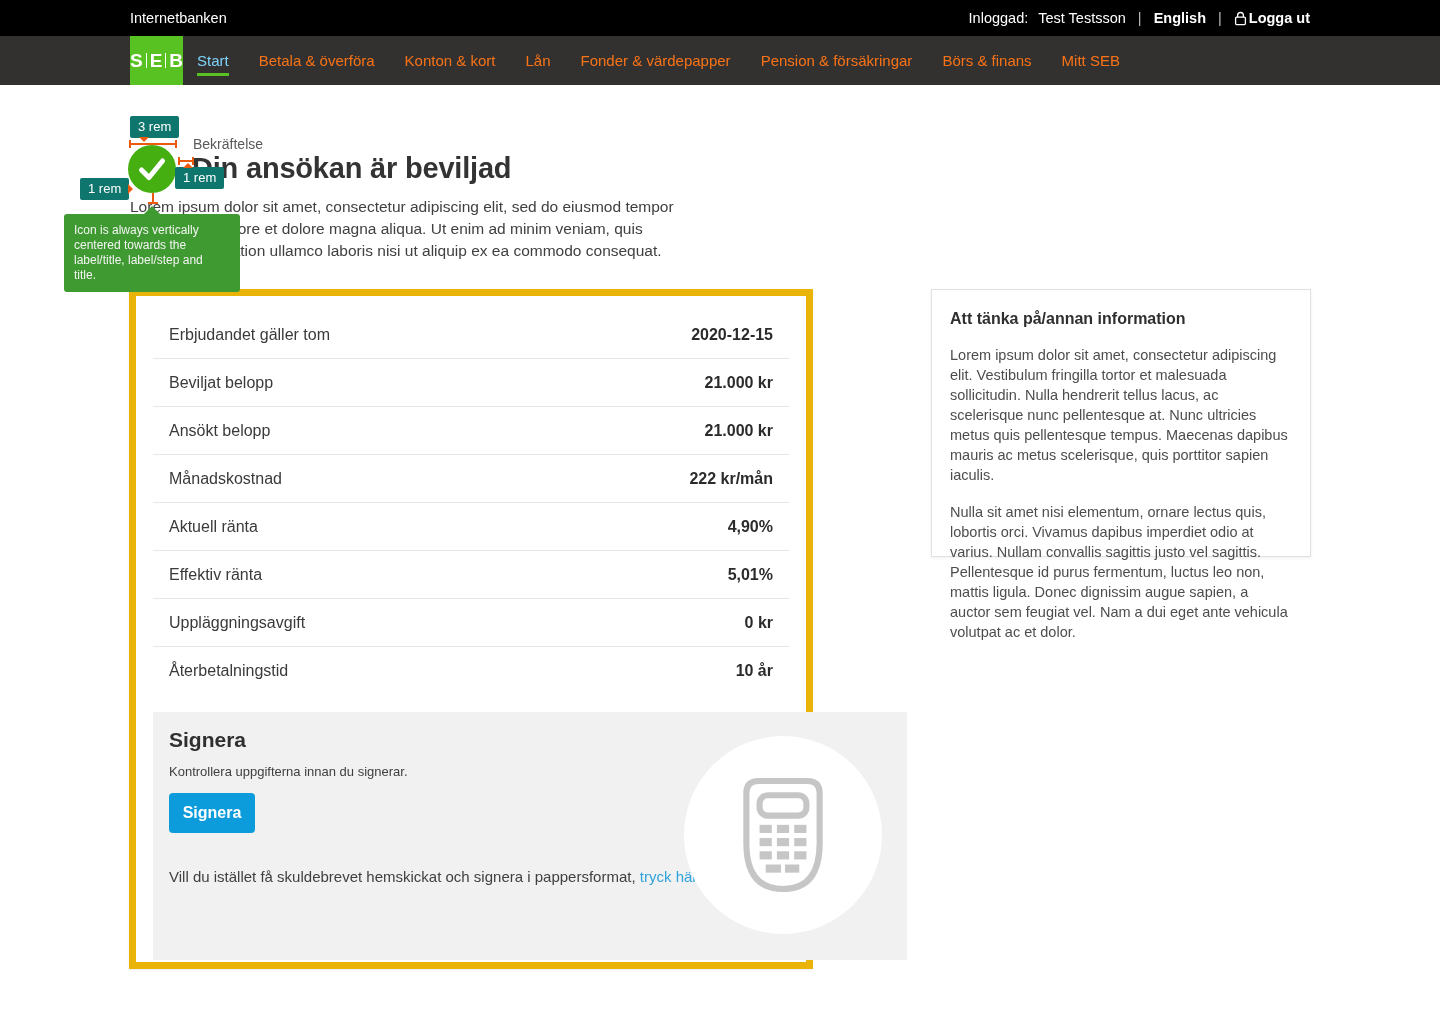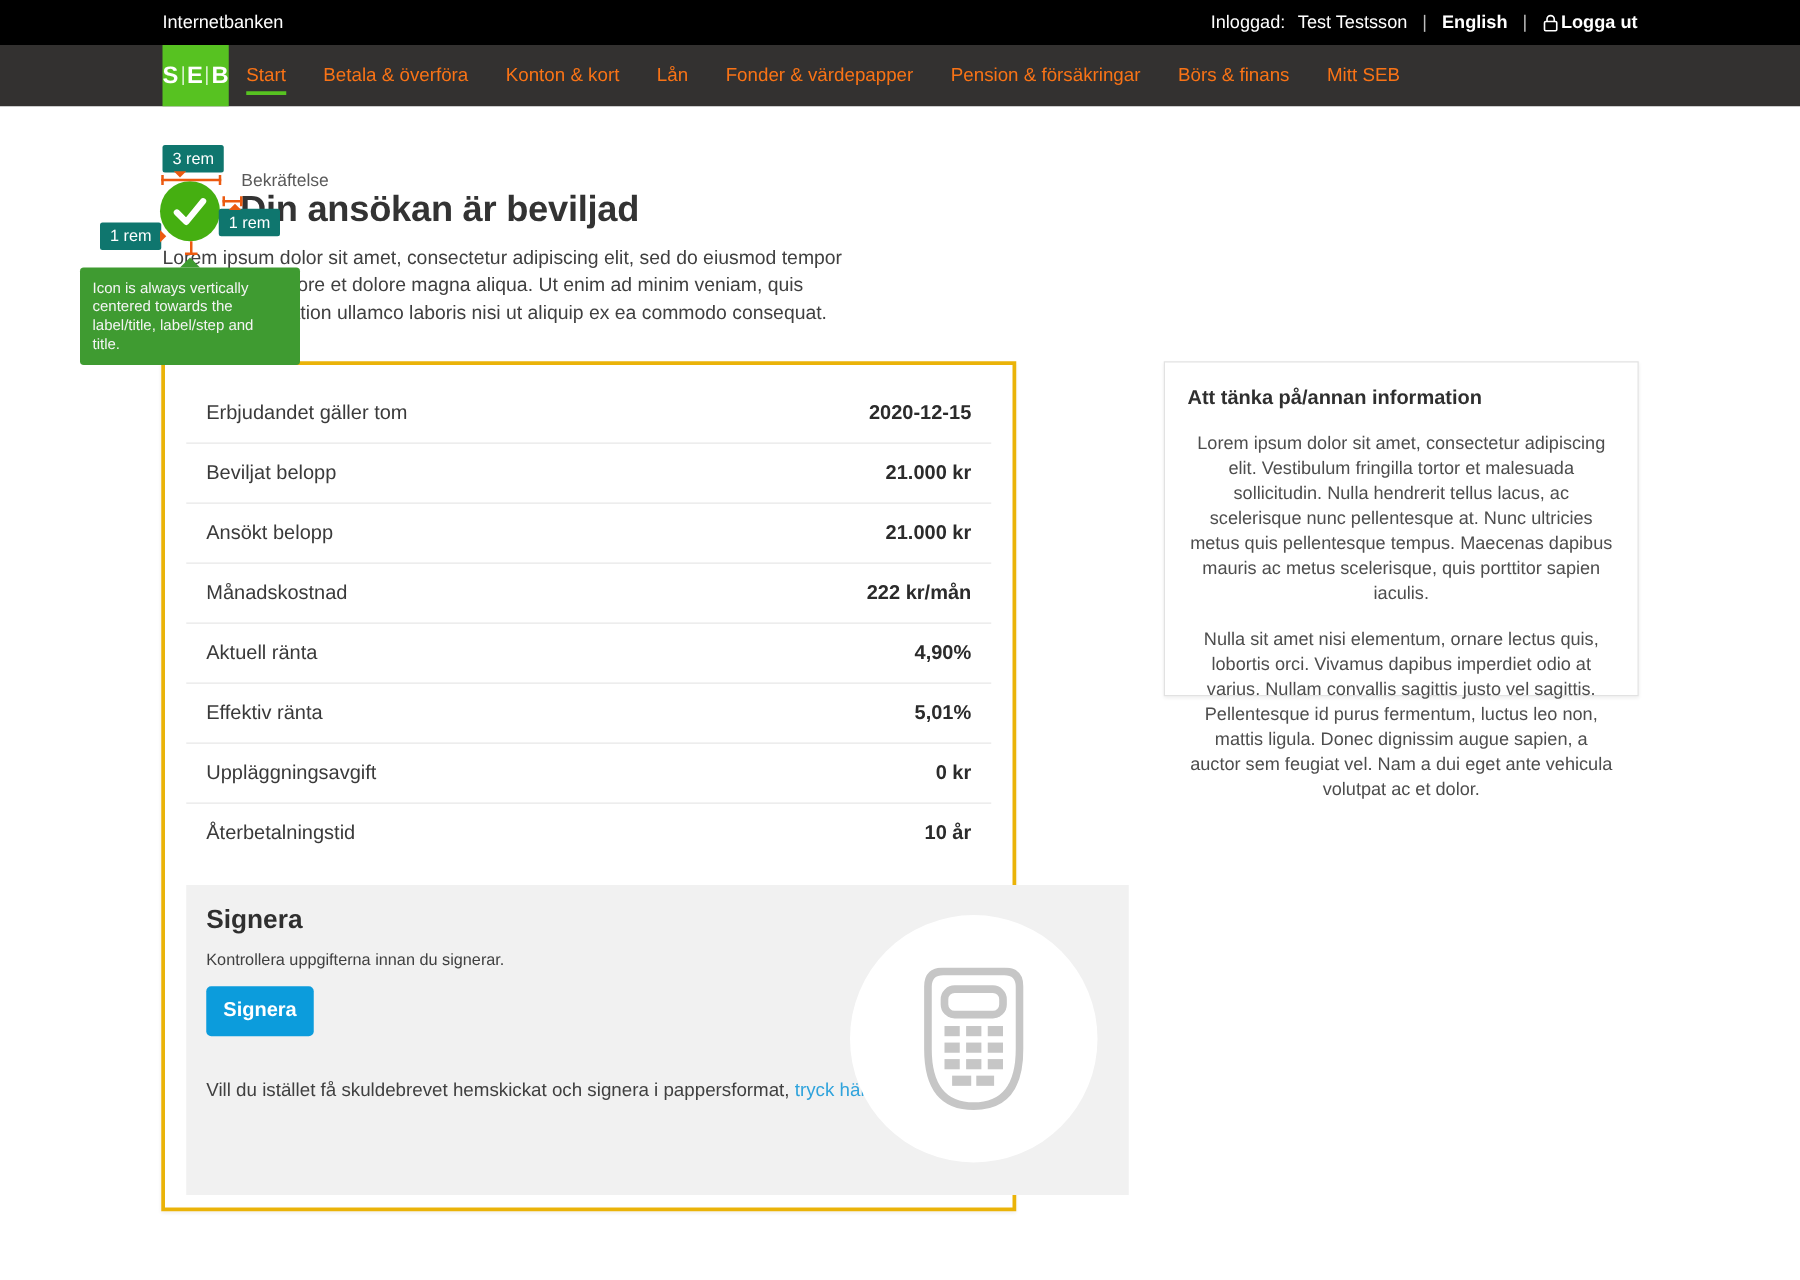--- a/index.html
+++ b/index.html
@@ -37,21 +37,21 @@
     background:#57C221; color:#ffffff;
     display:flex; align-items:center; justify-content:center; gap:3px;
     font-weight:700; font-size:19px;
   }
   .logo-bar { width:1px; height:15px; background:#ffffff; }
   .nav-items { display:flex; align-items:center; gap:30px; margin-left:14px; }
   .nav-item {
     color:#f97316; font-size:15px; cursor:pointer; white-space:nowrap;
     padding:6px 0 4px 0; border-bottom:3px solid transparent;
   }
-  .nav-item.active { color:#f97316; border-bottom-color:#57C221; }
+  .nav-item.active { color:#7dd3fc; border-bottom-color:#57C221; }
 
   
   .check-circle {
     position:absolute; left:128px; top:145px; width:48px; height:48px;
     border-radius:50%; background:#45AF11;
     display:flex; align-items:center; justify-content:center;
   }
   .eyebrow { position:absolute; left:193px; top:136px; font-size:14px; color:#595959; }
   .page-title {
     position:absolute; left:192px; top:152px;
@@ -106,21 +106,21 @@
     z-index:31;
   }
   .ann-tooltip .arr {
     position:absolute; top:-8px; left:80px; width:0; height:0;
     border:8px solid transparent; border-bottom-color:#3F9B31; border-top:none;
   }
 
   
   .main-card {
     position:absolute; left:129px; top:289px; width:684px; height:680px;
-    background:#ffffff; border:3px solid #eab308;
+    background:#ffffff; border:7px solid #eab308;
     box-shadow:0 1px 3px rgba(0,0,0,0.07);
   }
   .rows-wrap { margin:0 17px; padding-top:15px; }
   .detail-row {
     height:48px; display:flex; align-items:center; justify-content:space-between;
     padding:0 16px; border-bottom:1px solid #e8e8e8;
     font-size:16px;
   }
   .detail-row:last-child { border-bottom:none; }
   .row-label { color:#3a3a3a; }
@@ -148,21 +148,21 @@
   }
 
   
   .info-card {
     position:absolute; left:931px; top:289px; width:380px; height:268px;
     background:#ffffff; border:1px solid #e2e2e2;
     box-shadow:0 1px 3px rgba(0,0,0,0.07);
     padding:18px 18px 0 18px;
   }
   .info-title { font-size:16px; font-weight:700; color:#2f2f2f; margin-top:2px; }
-  .info-para { font-size:14.5px; line-height:20px; color:#4d4d4d; margin-top:17px;text-align:center; }
+  .info-para { font-size:14.5px; line-height:20px; color:#4d4d4d; margin-top:17px; }
 </style>
 </head>
 <body>
 
 <header class="topbar">
   <div>Internetbanken</div>
   <div class="topbar-right">
     <span>Inloggad:</span>
     <span>Test Testsson</span>
     <span class="topbar-sep">|</span>

